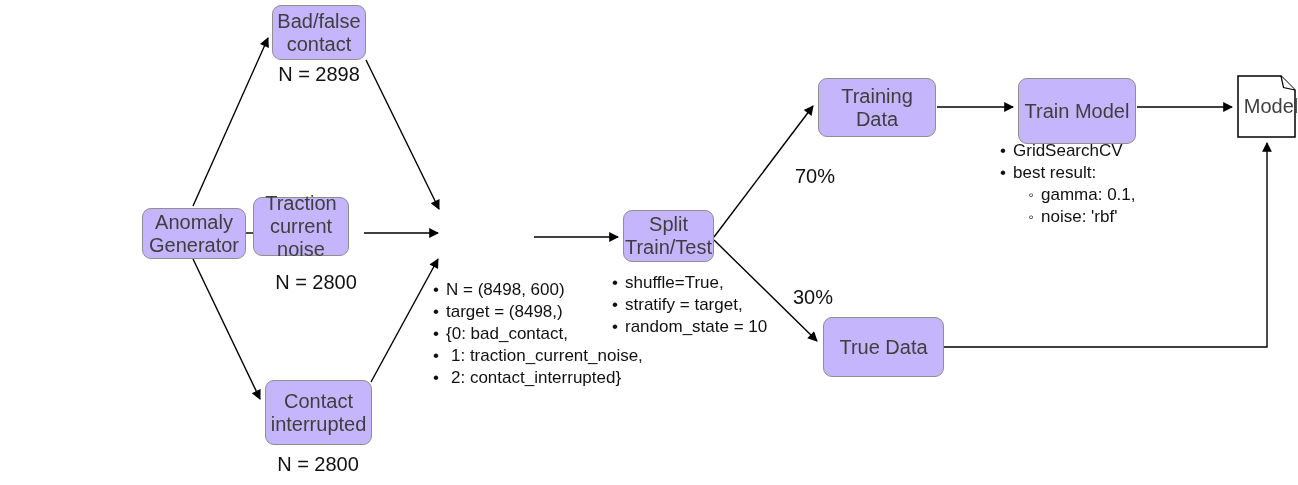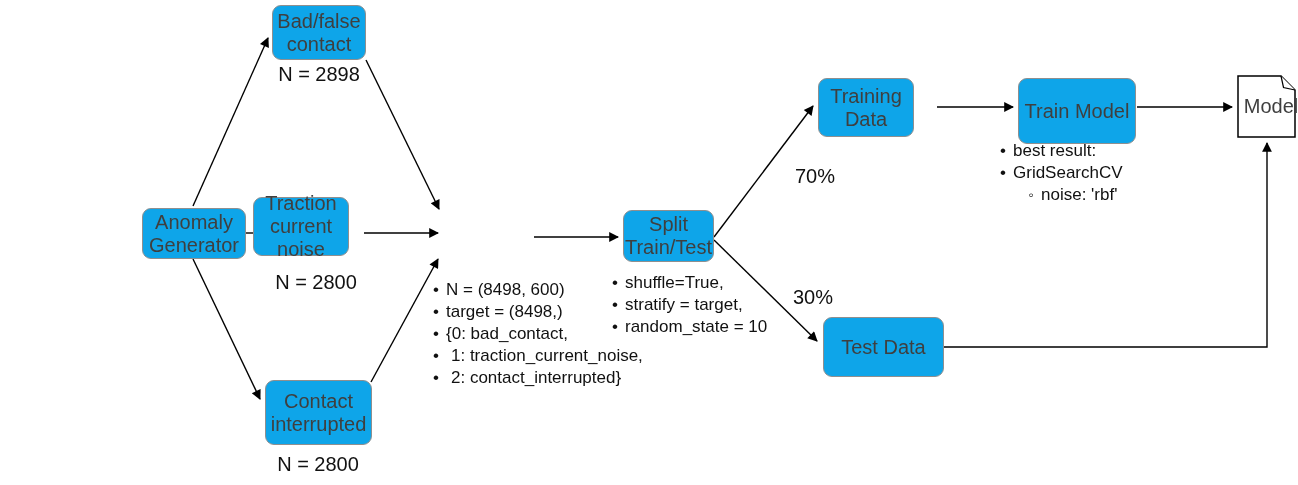--- a/index.html
+++ b/index.html
@@ -4,21 +4,21 @@
 <style>
   html,body { margin:0; padding:0; background:#ffffff; }
   .stage {
     position:relative; width:1298px; height:485px; background:#ffffff;
     font-family:"Liberation Sans", sans-serif; overflow:hidden;
   }
   svg.connectors { position:absolute; left:0; top:0; width:1298px; height:485px; }
 
   .node {
     position:absolute; box-sizing:border-box;
-    background:#0ea5e9; border:1px solid #8f8f8f; border-radius:9px;
+    background:#c4b5fd; border:1px solid #8f8f8f; border-radius:9px;
     display:flex; flex-direction:column; align-items:center; justify-content:center;
     color:#3f3f3f; font-size:20px; line-height:23px; text-align:center;
   }
   .doc-label {
     position:absolute; display:flex; align-items:center; justify-content:center;
     color:#3f3f3f; font-size:20px; text-align:center;
   }
   .count-label {
     position:absolute; color:#111111; font-size:20px; text-align:center;
   }
@@ -90,31 +90,31 @@
     <div>interrupted</div>
   </div>
   <div class="count-label" style="left:258px;top:453px;width:120px;">N = 2800</div>
 
 
   <div class="node" style="left:623px;top:210px;width:91px;height:52px;">
     <div>Split</div>
     <div>Train/Test</div>
   </div>
 
-  <div class="node" style="left:818px;top:78px;width:96px;height:59px;">
+  <div class="node" style="left:818px;top:78px;width:118px;height:59px;">
     <div>Training</div>
     <div>Data</div>
   </div>
 
   <div class="node" style="left:1018px;top:78px;width:118px;height:66px;">
     <div>Train Model</div>
   </div>
 
   <div class="node" style="left:823px;top:317px;width:121px;height:60px;">
-    <div>Test Data</div>
+    <div>True Data</div>
   </div>
 
   <div class="doc-label" style="left:1238px;top:76px;width:66px;height:61px;">Model</div>
 
   <div class="pct-label" style="left:795px;top:165px;">70%</div>
   <div class="pct-label" style="left:793px;top:286px;">30%</div>
 
   <div class="notes notes-dataset" style="left:426px;top:279px;width:240px;">
     <div class="note-row">
         <span class="note-text">N = (8498, 600)</span>
@@ -140,23 +140,26 @@
     <div class="note-row">
         <span class="note-text">stratify = target,</span>
       </div>
     <div class="note-row">
         <span class="note-text">random_state = 10</span>
       </div>
   </div>
 
   <div class="notes" style="left:993px;top:140px;width:220px;">
     <div class="note-row">
+        <span class="note-text">GridSearchCV</span>
+      </div>
+    <div class="note-row">
         <span class="note-text">best result:</span>
       </div>
-    <div class="note-row">
-        <span class="note-text">GridSearchCV</span>
+    <div class="note-row sub">
+        <span class="note-text">gamma: 0.1,</span>
       </div>
     <div class="note-row sub">
         <span class="note-text">noise: 'rbf'</span>
       </div>
   </div>
 
 </div>
 
 </body></html>

